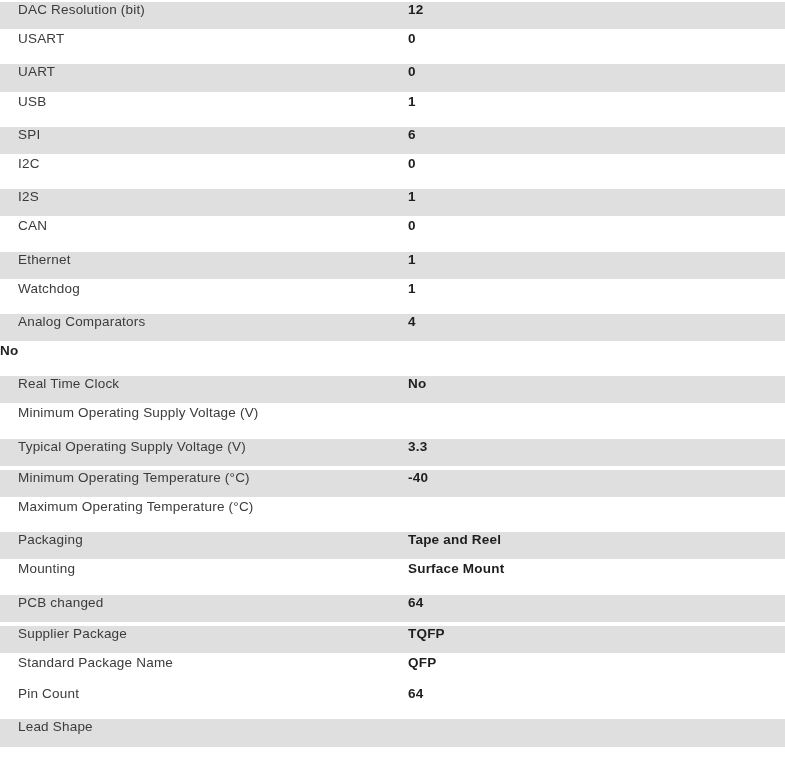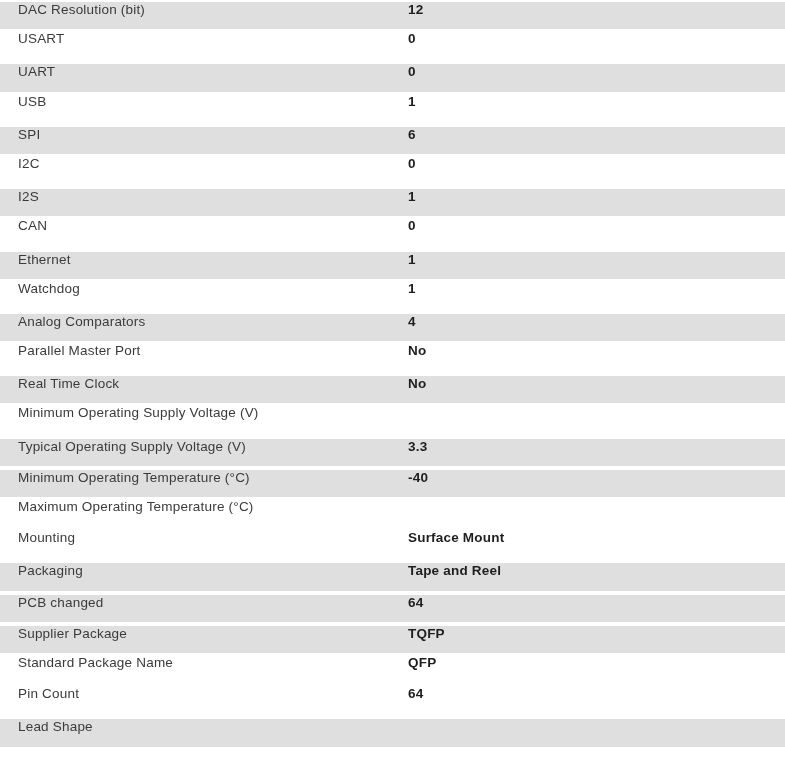--- a/index.html
+++ b/index.html
@@ -100,21 +100,20 @@
     <div class="spec-label">Watchdog</div>
     <div class="spec-value">1</div>
   </div>
 
   <div class="spec-row shaded">
     <div class="spec-label">Analog Comparators</div>
     <div class="spec-value">4</div>
   </div>
 
   <div class="spec-row">
-    <div class="spec-label">Parallel Master Port</div>
     <div class="spec-value">No</div>
   </div>
 
   <div class="spec-row shaded">
     <div class="spec-label">Real Time Clock</div>
     <div class="spec-value">No</div>
   </div>
 
   <div class="spec-row">
     <div class="spec-label">Minimum Operating Supply Voltage (V)</div>
@@ -128,28 +127,28 @@
 
   <div class="spec-row shaded">
     <div class="spec-label">Minimum Operating Temperature (°C)</div>
     <div class="spec-value">-40</div>
   </div>
 
   <div class="spec-row">
     <div class="spec-label">Maximum Operating Temperature (°C)</div>
   </div>
 
+  <div class="spec-row shaded">
+    <div class="spec-label">Packaging</div>
+    <div class="spec-value">Tape and Reel</div>
+  </div>
+
   <div class="spec-row">
     <div class="spec-label">Mounting</div>
     <div class="spec-value">Surface Mount</div>
-  </div>
-
-  <div class="spec-row shaded">
-    <div class="spec-label">Packaging</div>
-    <div class="spec-value">Tape and Reel</div>
   </div>
 
   <div class="spec-row shaded">
     <div class="spec-label">PCB changed</div>
     <div class="spec-value">64</div>
   </div>
 
   <div class="spec-row shaded">
     <div class="spec-label">Supplier Package</div>
     <div class="spec-value">TQFP</div>

